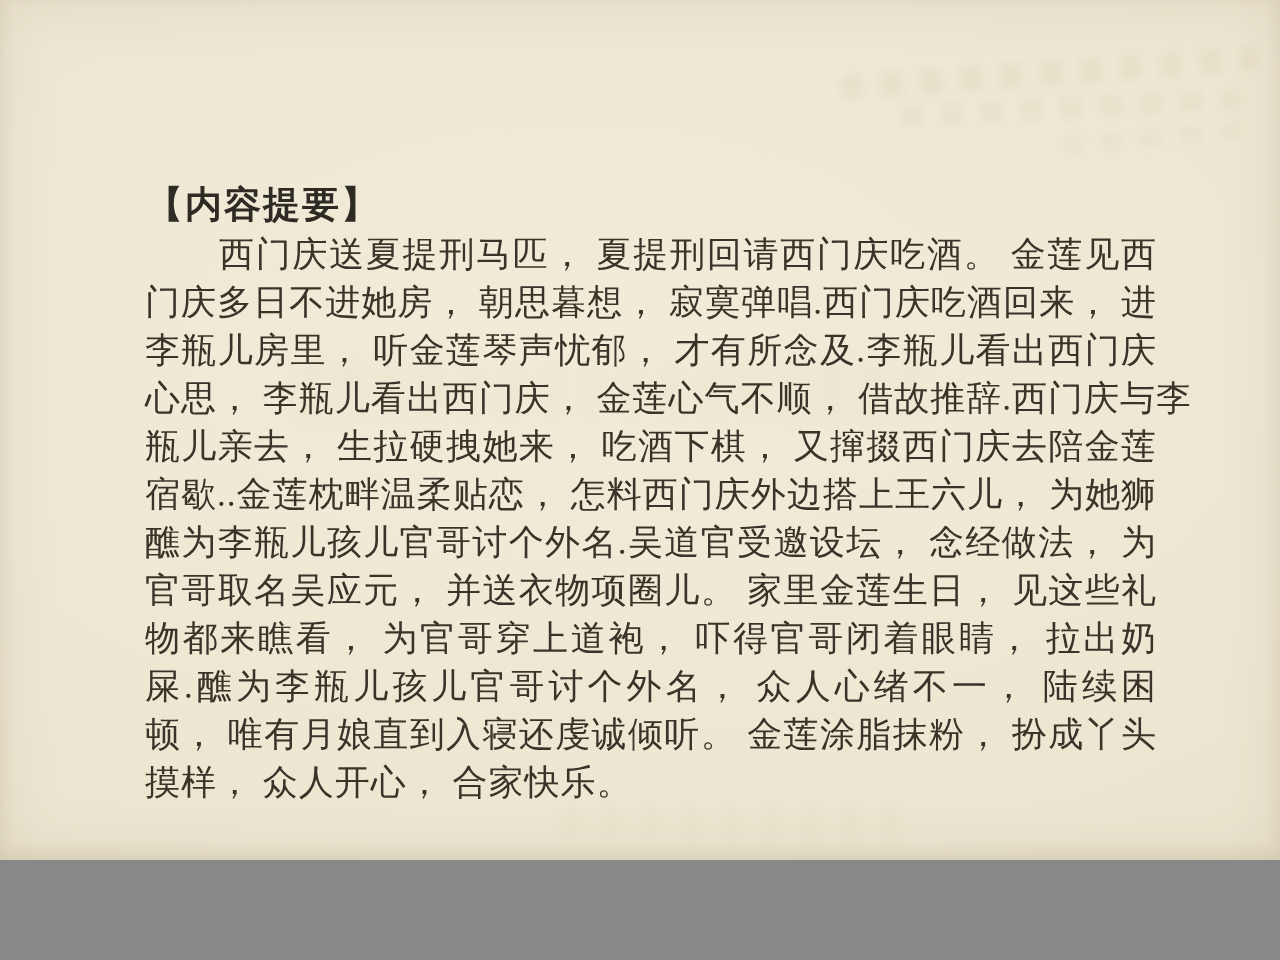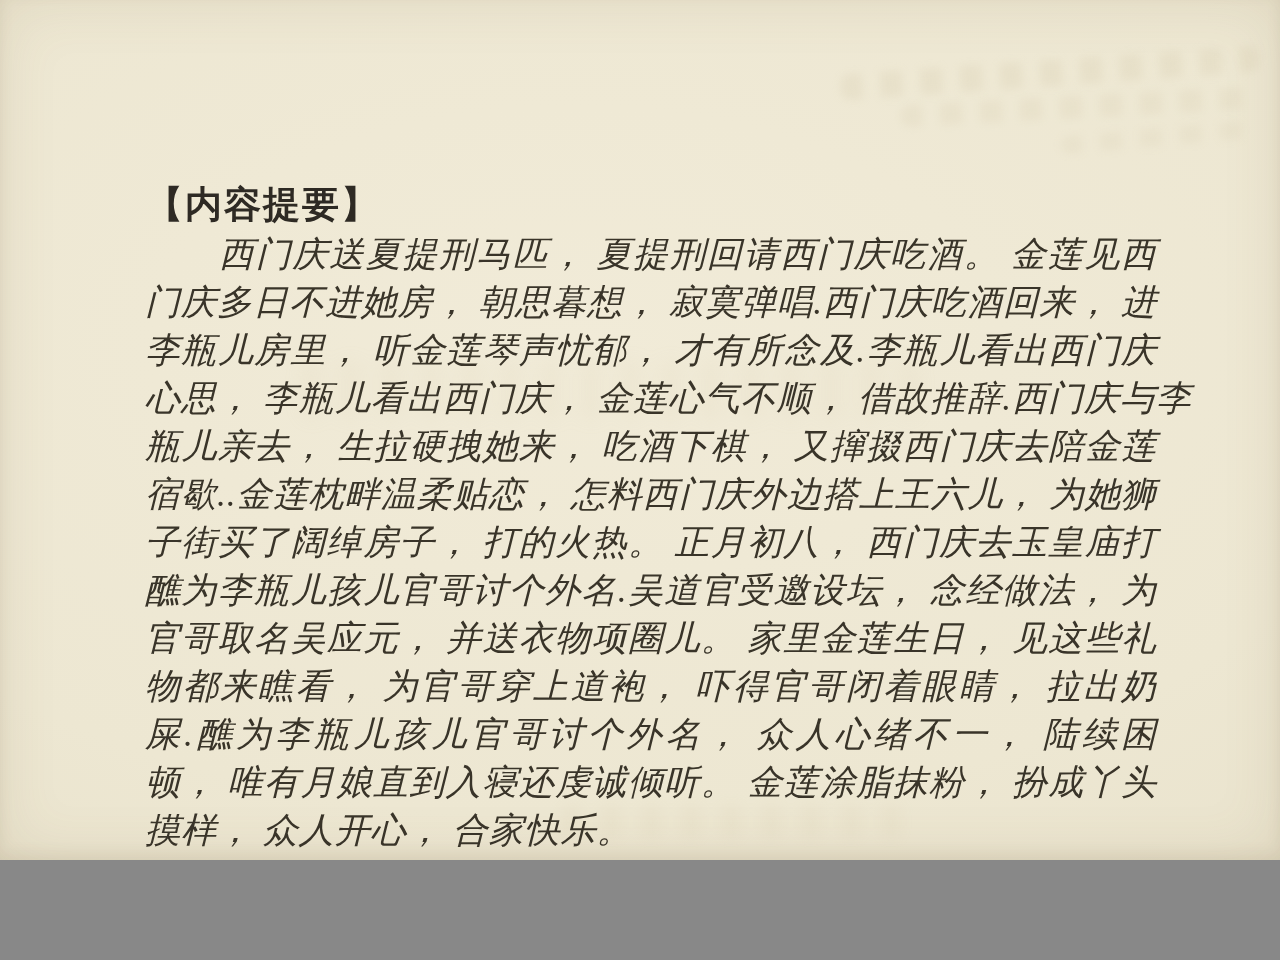--- a/index.html
+++ b/index.html
@@ -39,21 +39,20 @@
     letter-spacing: 2px;
     white-space: nowrap;
   }
 
   .summary {
     position: absolute;
     left: 145px; top: 231px;
     width: 1012px;
     color: #393429;
     font-size: 35px;
-    font-style: italic;
   }
   .summary .line {
     height: 48px;
     line-height: 48px;
     letter-spacing: 1px;
     text-align: justify;
     text-align-last: justify;
     white-space: nowrap;
   }
   .summary .line:first-child { padding-left: 74px; }
@@ -89,21 +88,20 @@
 
   <div class="heading">【内容提要】</div>
 
   <div class="summary">
       <div class="line">西门庆送夏提刑马匹， 夏提刑回请西门庆吃酒。 金莲见西</div>
       <div class="line">门庆多日不进她房， 朝思暮想， 寂寞弹唱.西门庆吃酒回来， 进</div>
       <div class="line">李瓶儿房里， 听金莲琴声忧郁， 才有所念及.李瓶儿看出西门庆</div>
       <div class="line">心思， 李瓶儿看出西门庆， 金莲心气不顺， 借故推辞.西门庆与李</div>
       <div class="line">瓶儿亲去， 生拉硬拽她来， 吃酒下棋， 又撺掇西门庆去陪金莲</div>
       <div class="line">宿歇..金莲枕畔温柔贴恋， 怎料西门庆外边搭上王六儿， 为她狮</div>
-      <div class="line">子街买了阔绰房子， 打的火热。 正月初八， 西门庆去玉皇庙打</div>
       <div class="line">醮为李瓶儿孩儿官哥讨个外名.吴道官受邀设坛， 念经做法， 为</div>
       <div class="line">官哥取名吴应元， 并送衣物项圈儿。 家里金莲生日， 见这些礼</div>
       <div class="line">物都来瞧看， 为官哥穿上道袍， 吓得官哥闭着眼睛， 拉出奶</div>
       <div class="line">屎.醮为李瓶儿孩儿官哥讨个外名， 众人心绪不一， 陆续困</div>
       <div class="line">顿， 唯有月娘直到入寝还虔诚倾听。 金莲涂脂抹粉， 扮成丫头</div>
       <div class="line">摸样， 众人开心， 合家快乐。</div>
     </div>
 
   <div class="watermark">
     <span>jmc</span>

